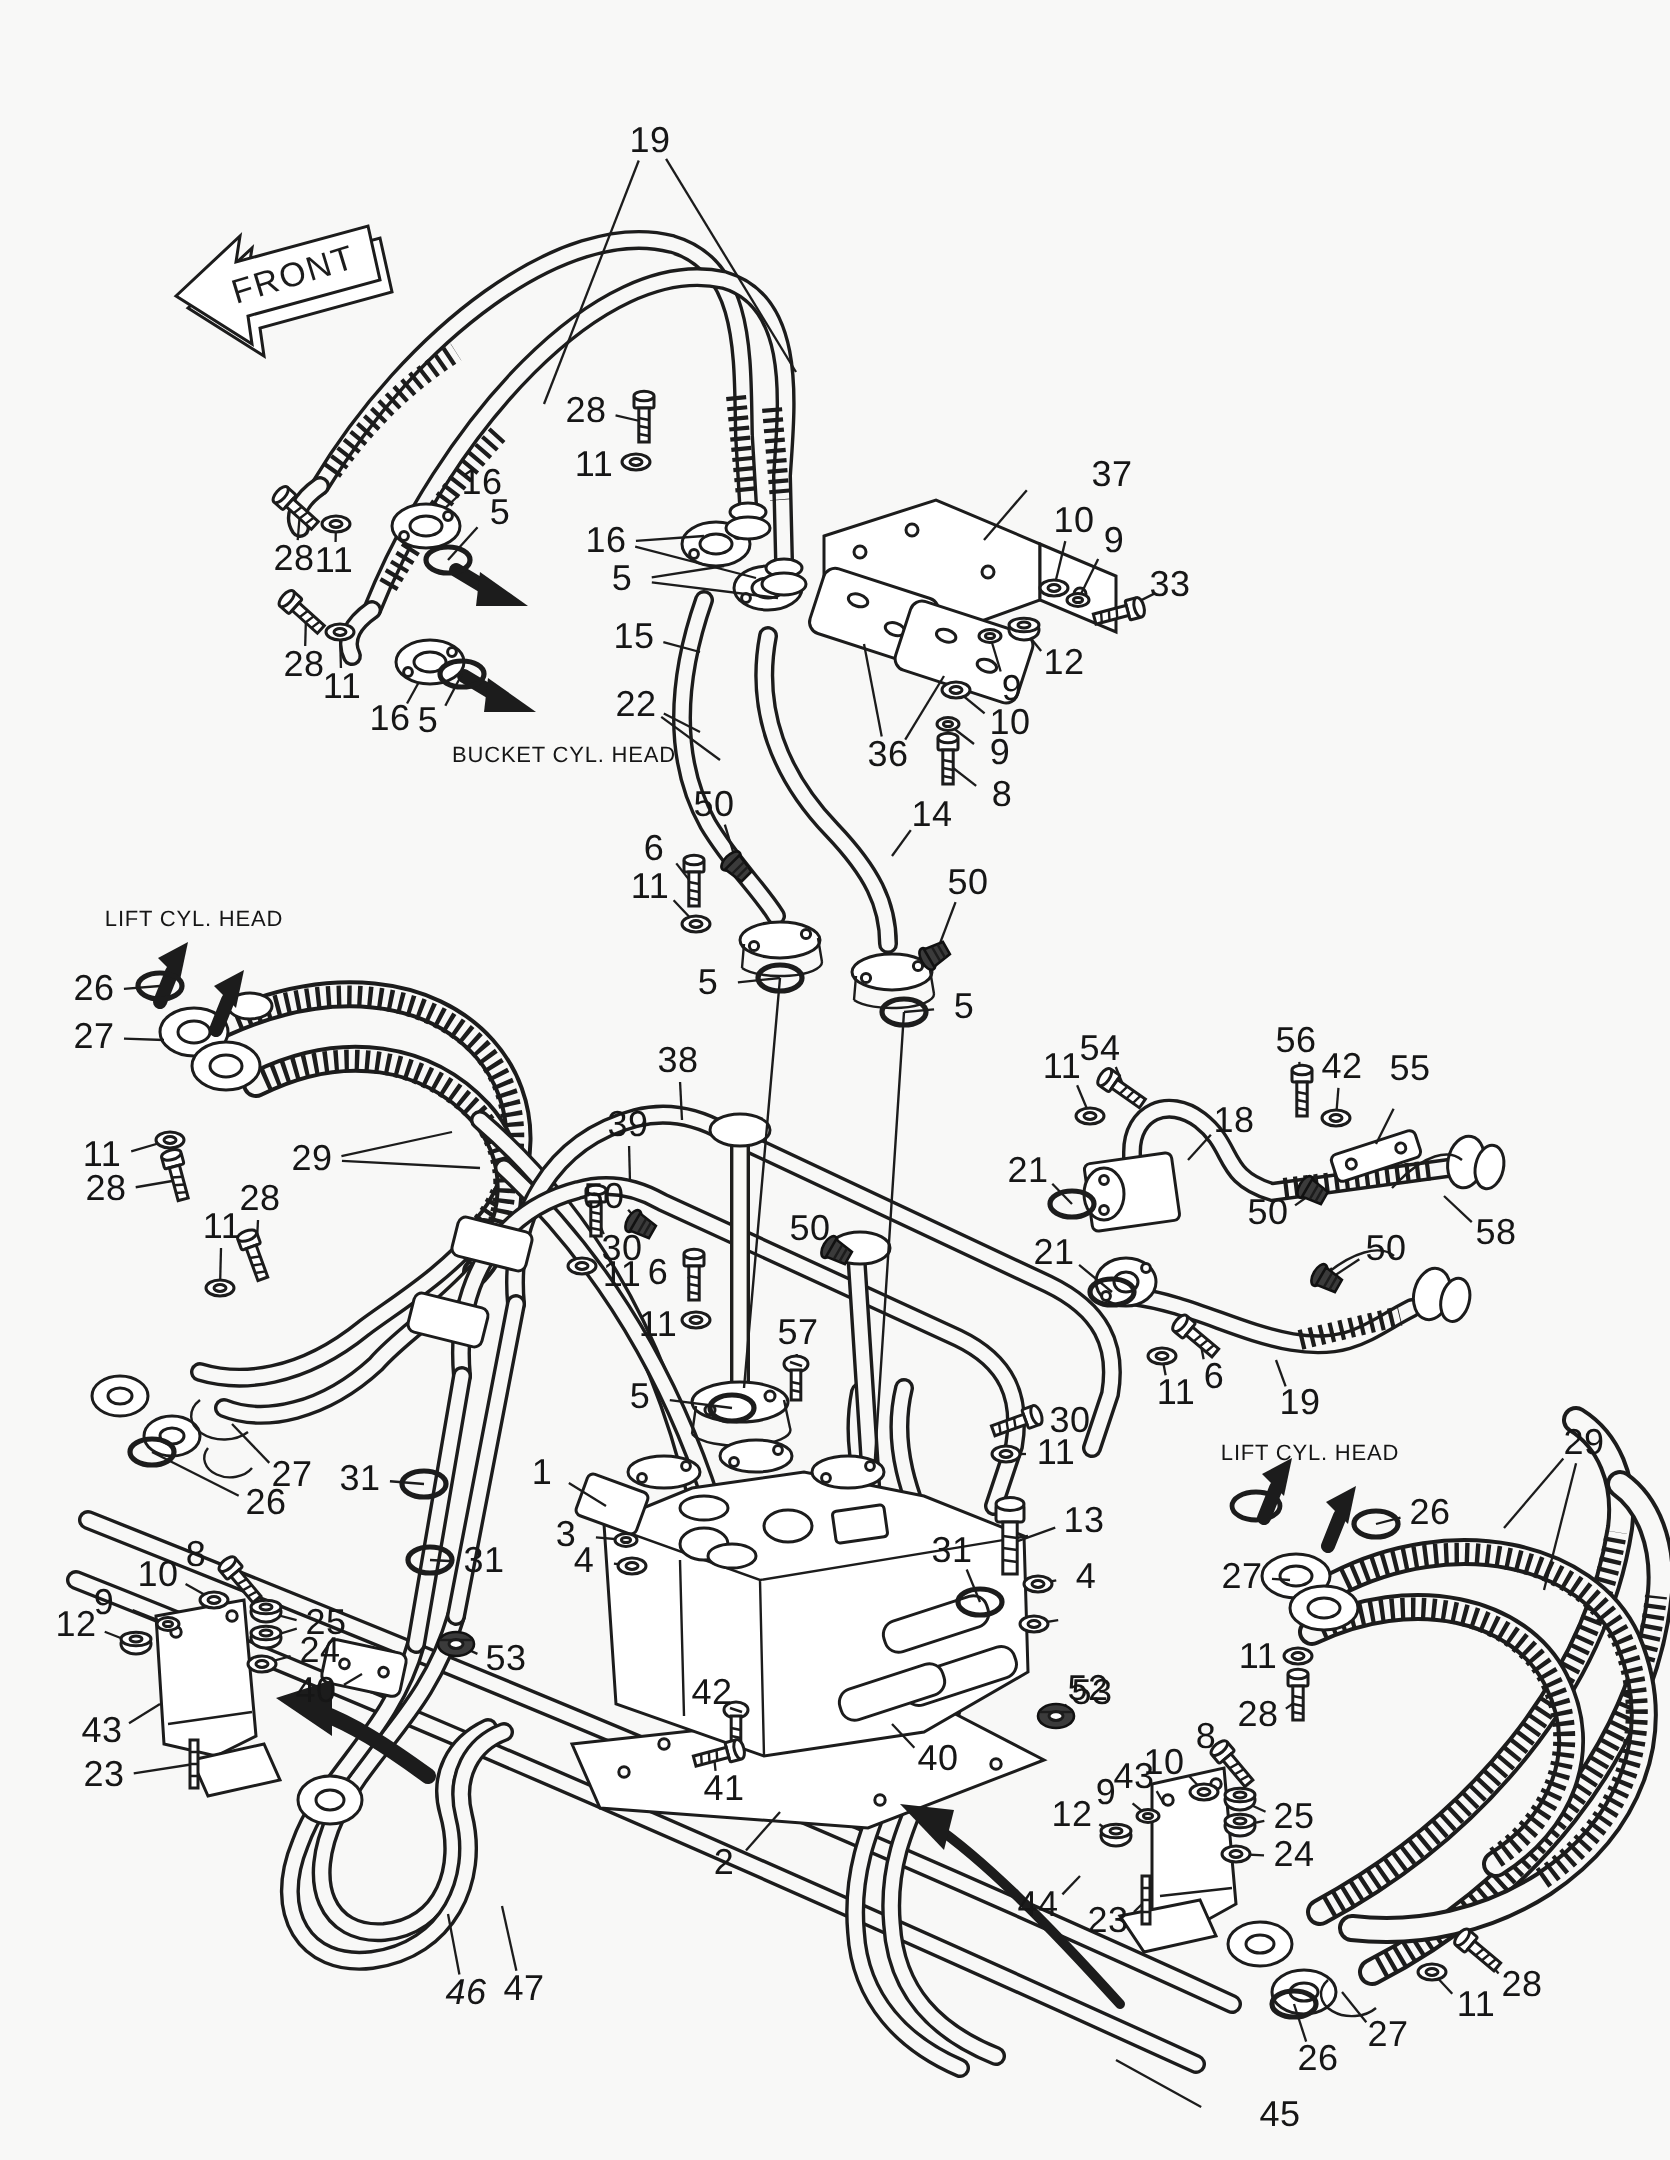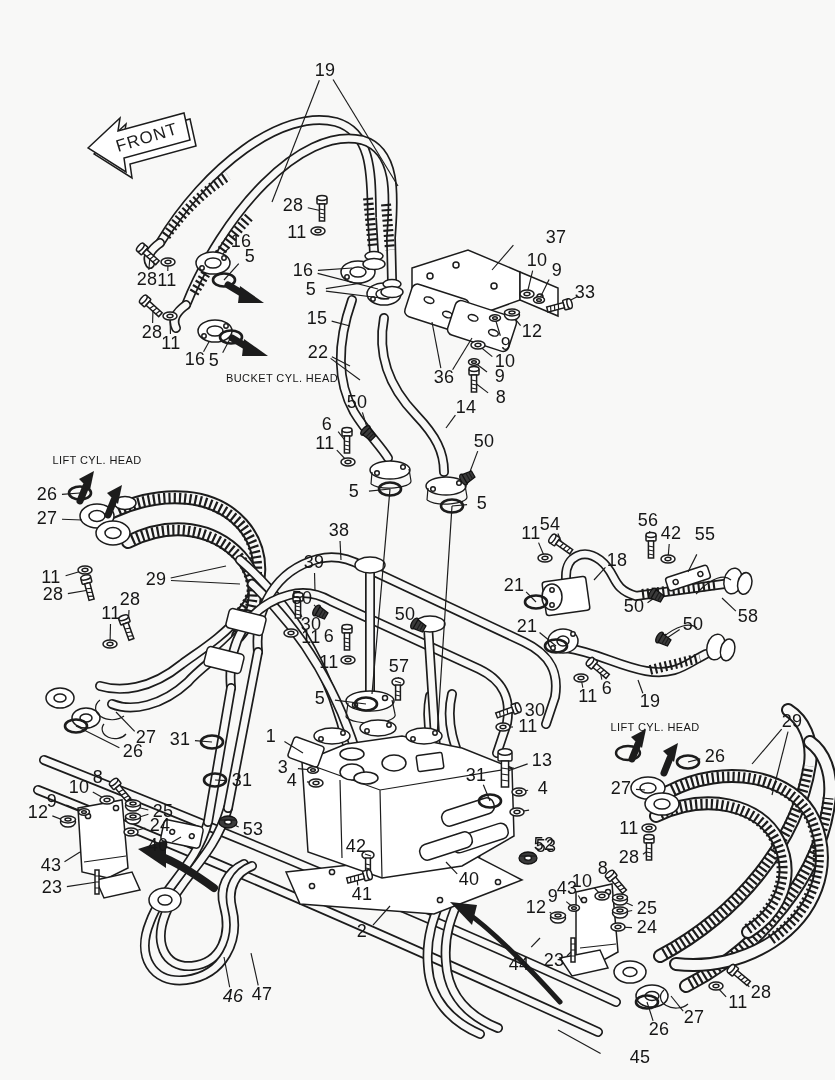--- a/index.html
+++ b/index.html
@@ -688,21 +688,21 @@
       <div class="co" style="left: 621px; top: 789px;">27</div>
       <div class="co" style="left: 629px; top: 829px;">11</div>
       <div class="co" style="left: 629px; top: 858px;">28</div>
       <div class="co" style="left: 603px; top: 869px;">8</div>
       <div class="co" style="left: 582px; top: 882px;">10</div>
       <div class="co" style="left: 567px; top: 889px;">43</div>
       <div class="co" style="left: 553px; top: 897px;">9</div>
       <div class="co" style="left: 536px; top: 908px;">12</div>
       <div class="co" style="left: 647px; top: 909px;">25</div>
       <div class="co" style="left: 647px; top: 928px;">24</div>
-      <div class="co" style="left: 519px; top: 953px; margin-top: 12px;">44</div>
+      <div class="co" style="left: 519px; top: 953px;">44</div>
       <div class="co" style="left: 554px; top: 961px;">23</div>
       <div class="co" style="left: 659px; top: 1030px;">26</div>
       <div class="co" style="left: 694px; top: 1018px;">27</div>
       <div class="co" style="left: 738px; top: 1003px;">11</div>
       <div class="co" style="left: 761px; top: 993px;">28</div>
       <div class="co" style="left: 640px; top: 1058px;">45</div>
     </div>
 </div>
 
 </body></html>

